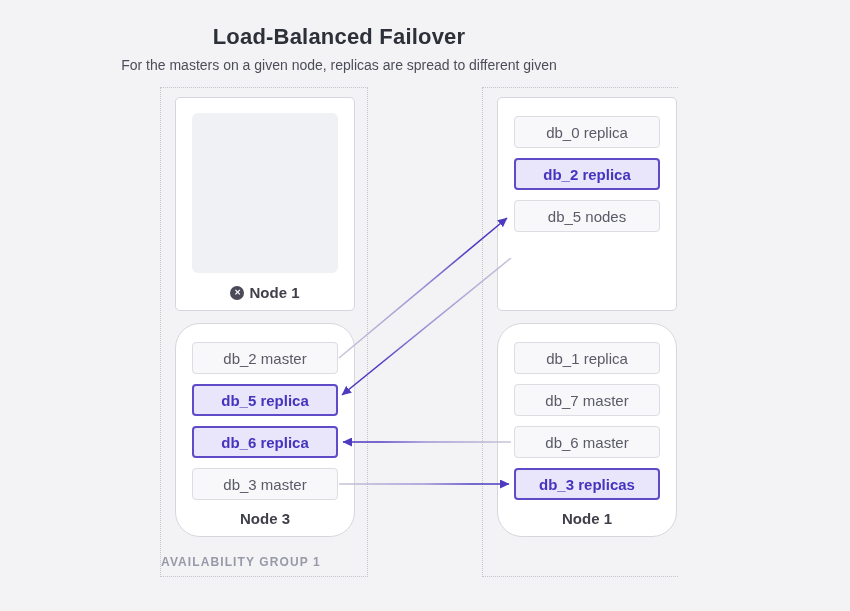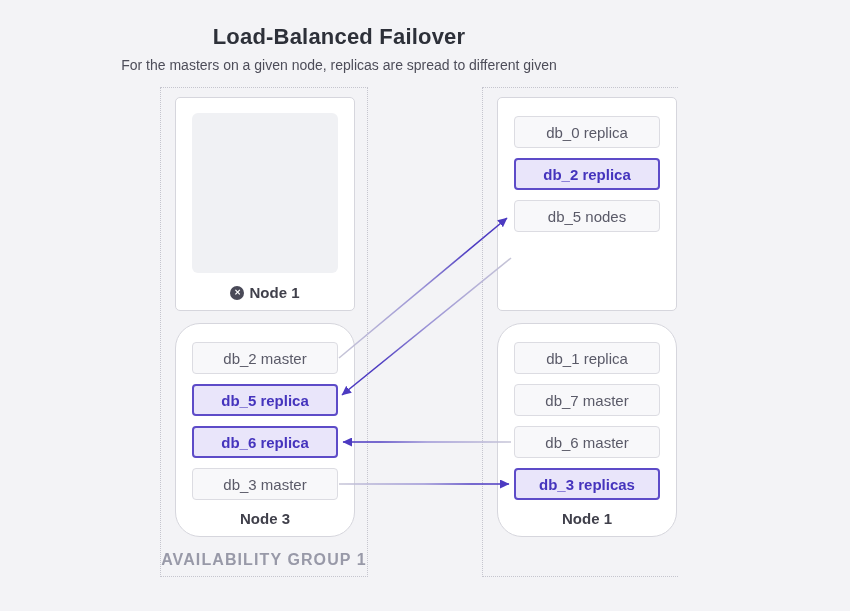--- a/index.html
+++ b/index.html
@@ -6,22 +6,22 @@
   body{background:#f3f3f6;font-family:"Liberation Sans",sans-serif;}
   .canvas{position:relative;width:678px;height:611px;background:#f3f3f6;overflow:hidden;}
 
   .header{position:absolute;top:24px;left:0;width:100%;text-align:center;}
   .title{margin:0;font-size:22px;font-weight:700;color:#2d3039;letter-spacing:.2px;}
   .subtitle{margin:7px 0 0;font-size:14px;color:#4d4d59;}
 
   .group{position:absolute;top:87px;width:206px;height:488px;border:1px dotted #c5c5ce;}
   .group-1{left:160px;}
   .group-2{left:482px;}
-  .group-label{position:absolute;bottom:7px;left:0;width:100%;text-align:center;
-    font-size:16px;font-weight:700;letter-spacing:1.1px;color:#9899a8;}
+  .group-label{position:absolute;bottom:7px;left:0;width:100%;text-align:left;
+    font-size:12px;font-weight:700;letter-spacing:1.1px;color:#9899a8;}
 
   .node-card{position:absolute;left:14px;width:178px;height:212px;background:#ffffff;
     border:1px solid #d6d6dd;border-radius:5px;}
   .node-top{top:9px;}
   .node-bottom{top:235px;border-radius:25px;}
 
   .items{position:absolute;top:18px;left:16px;width:146px;display:flex;flex-direction:column;gap:10px;}
   .db-item{box-sizing:border-box;height:32px;display:flex;align-items:center;justify-content:center;
     border-radius:4px;font-size:15px;}
   .db-item.master{background:#f8f8fa;border:1px solid #dcdce2;color:#5a5a68;}

